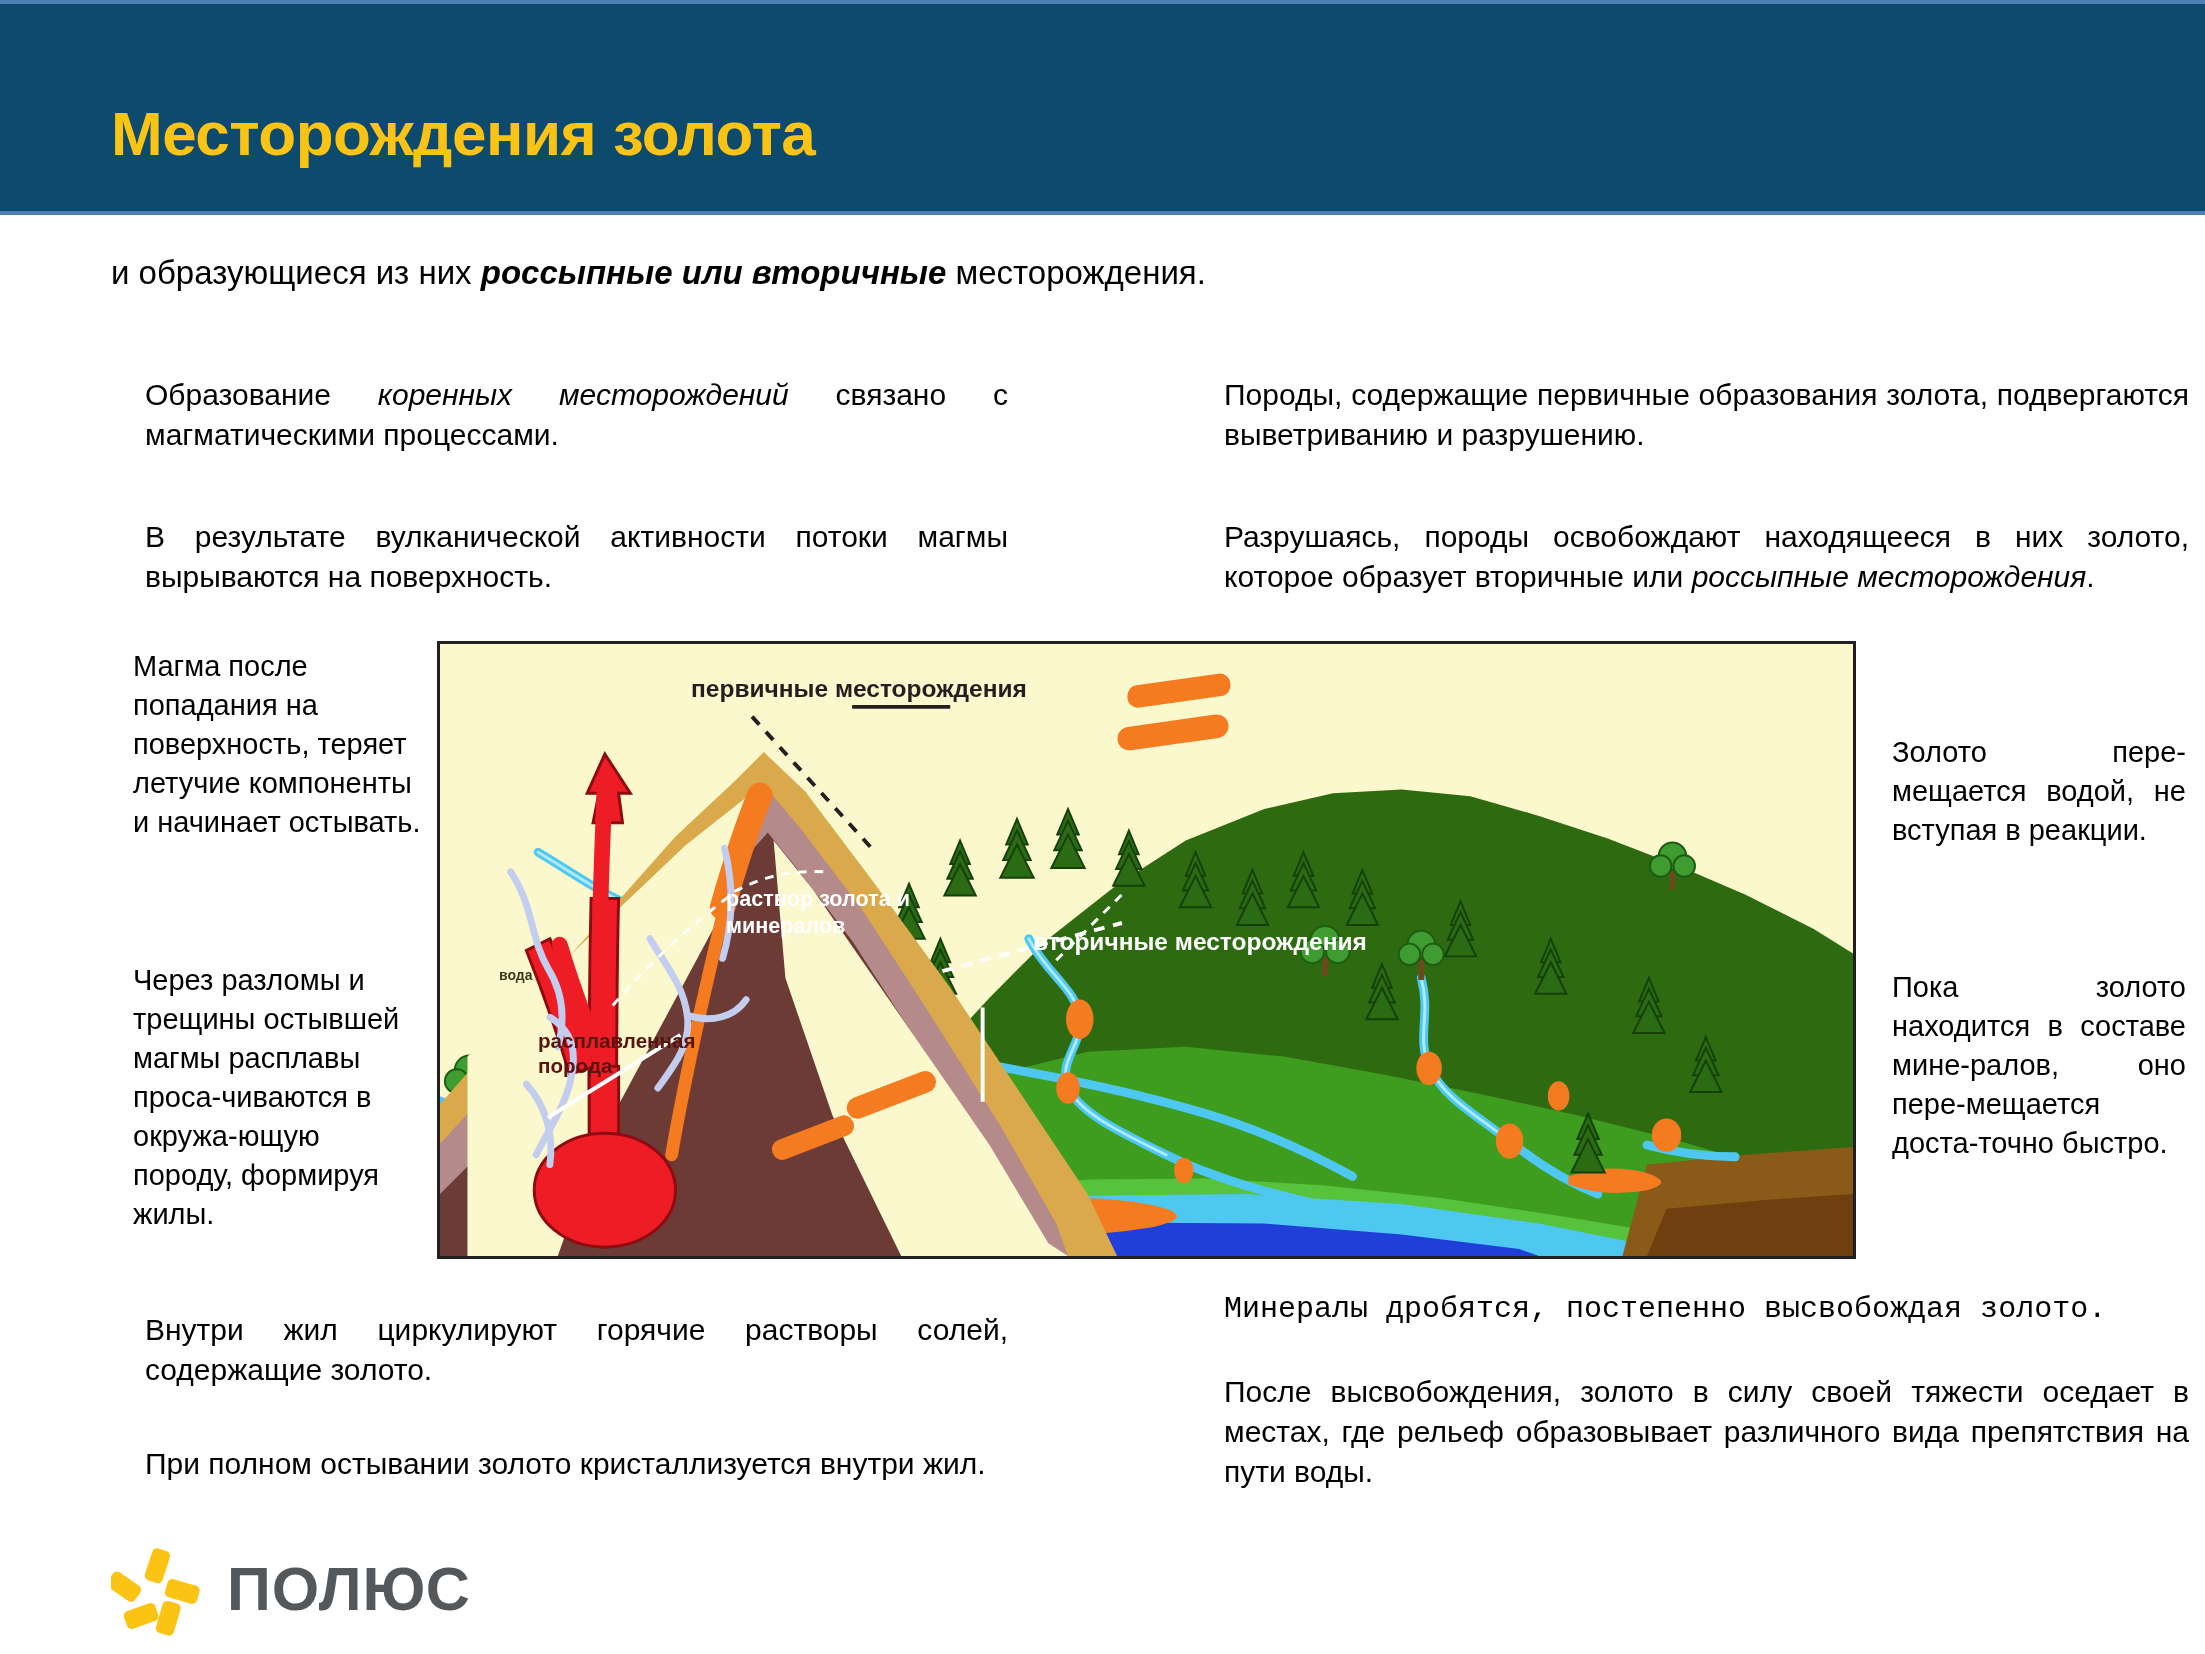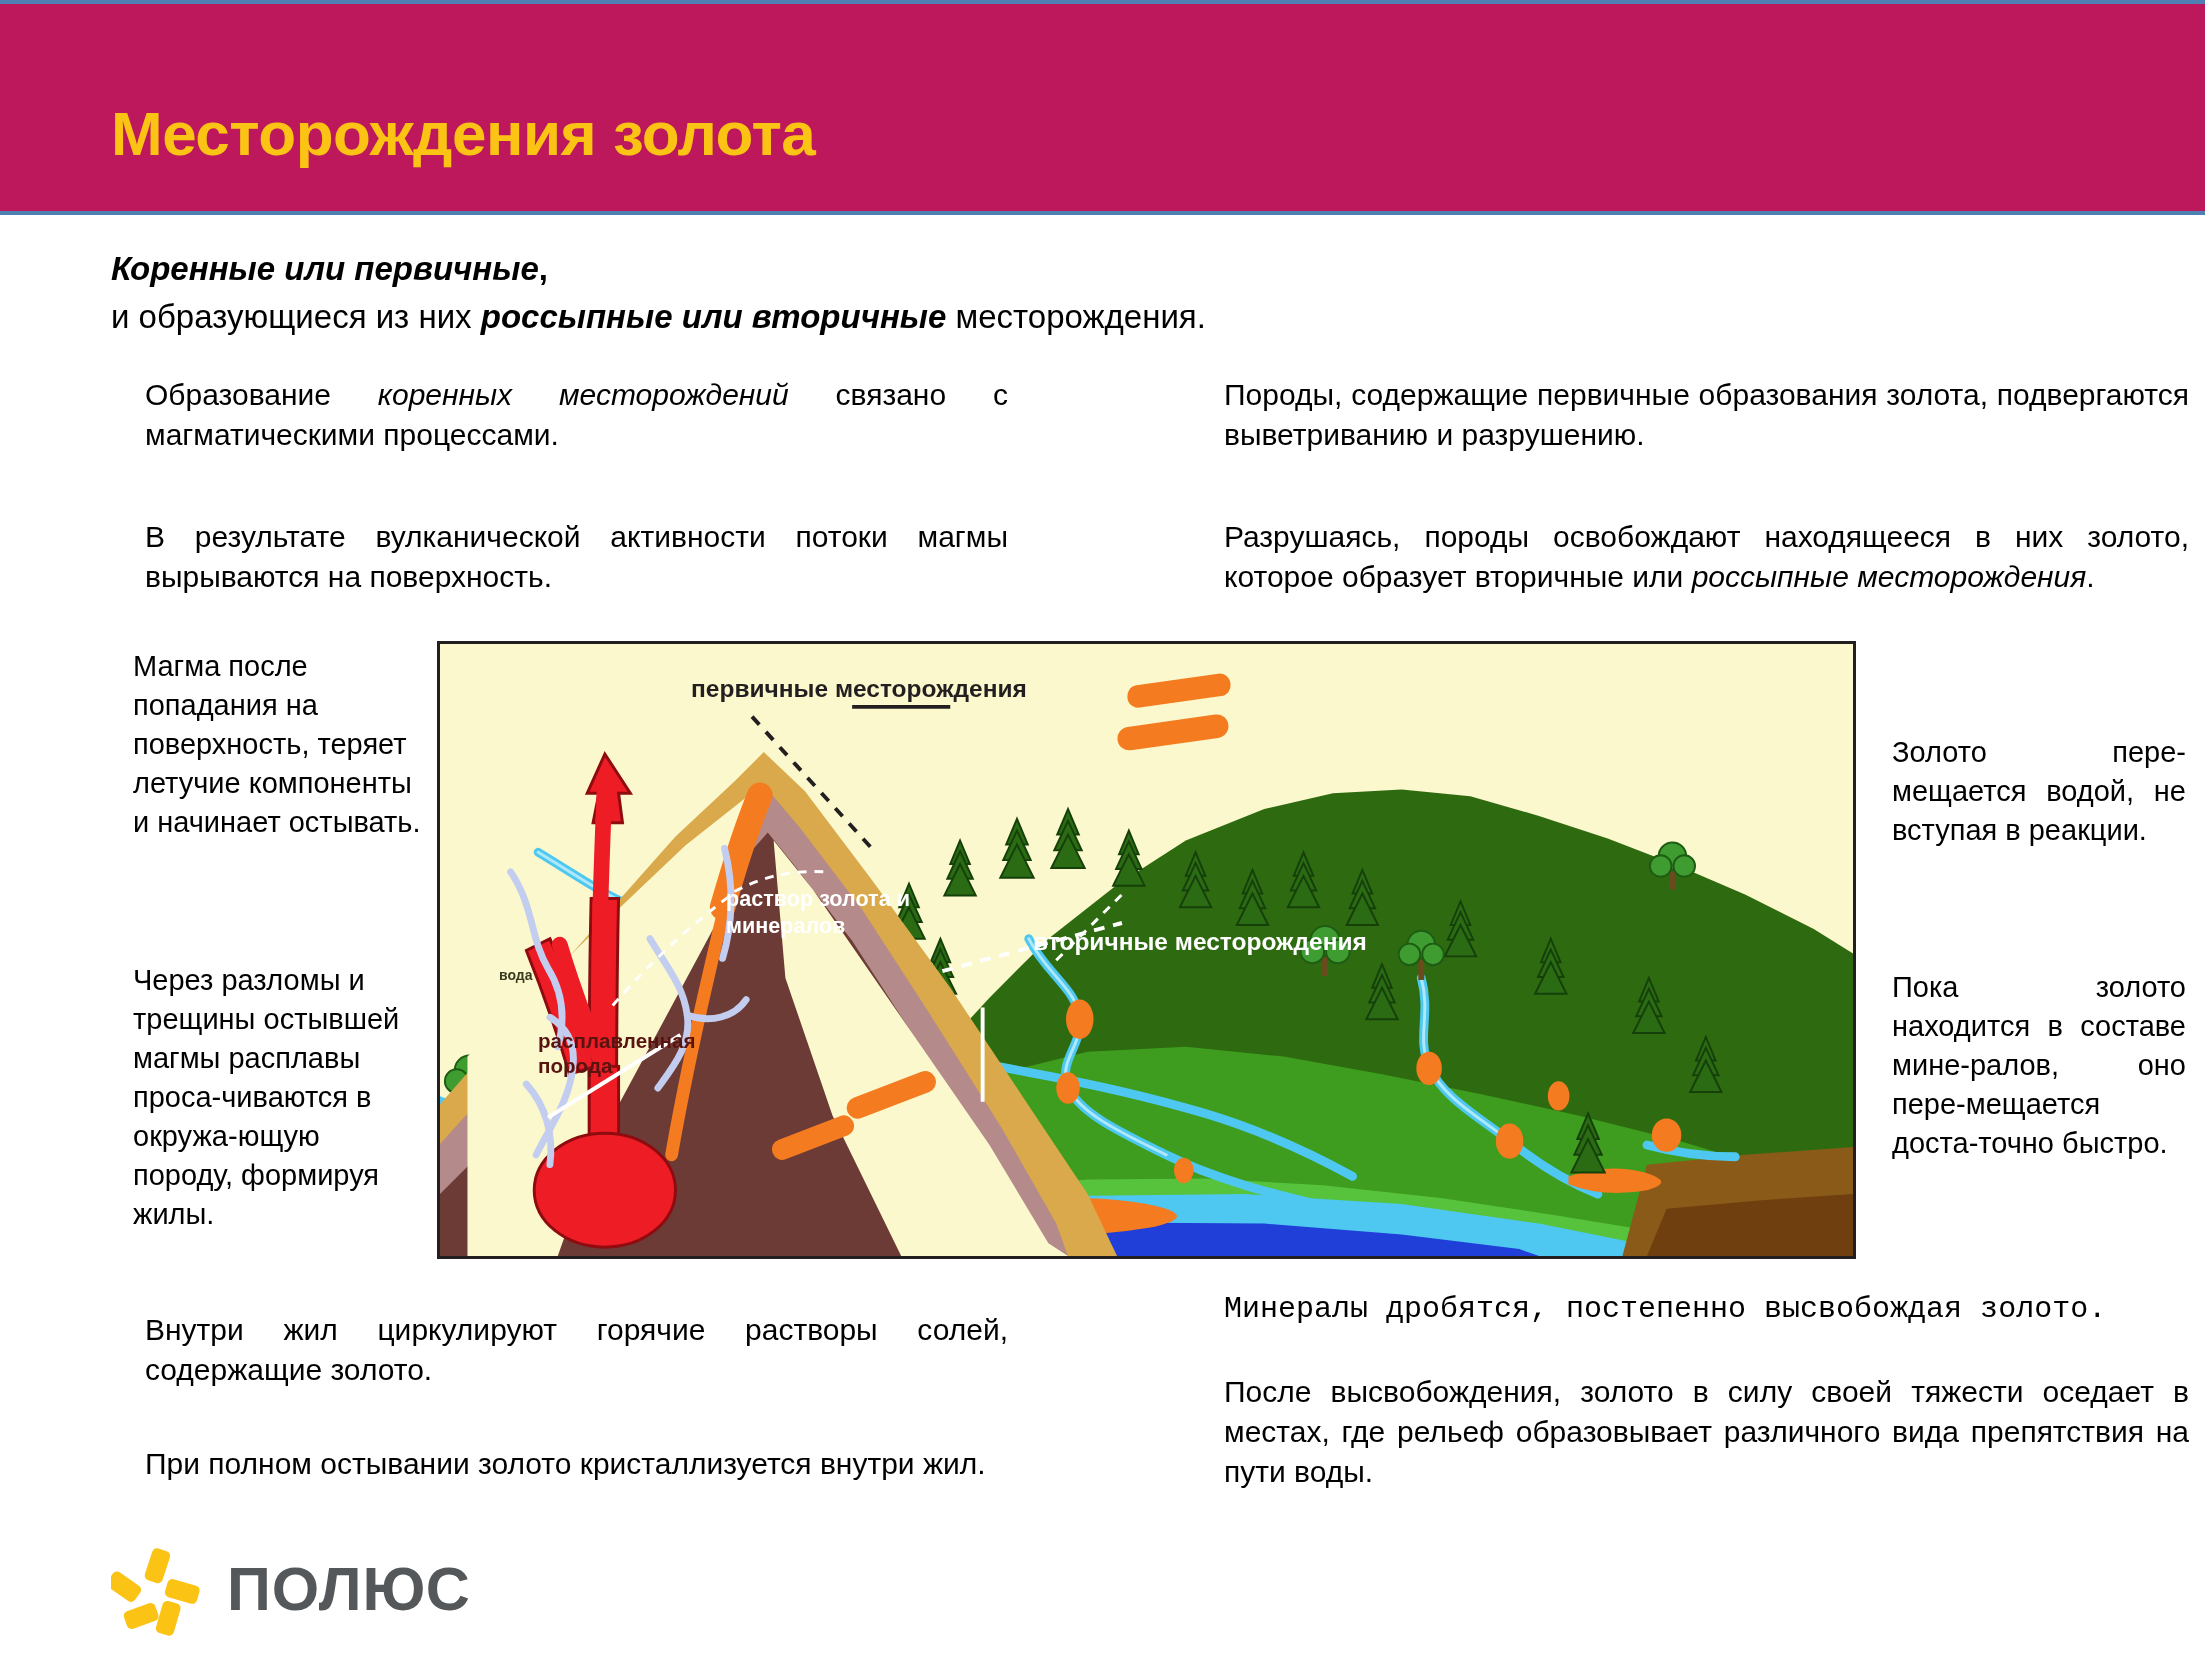--- a/index.html
+++ b/index.html
@@ -8,21 +8,21 @@
     background:#ffffff;
     font-family:"Liberation Sans", sans-serif;
     color:#000000;
     position:relative;
     overflow:hidden;
   }
 
   
   .header-band{
     position:absolute;left:0;top:0;width:2205px;height:215px;
-    background:#be185d;
+    background:#0c4a6e;
     border-top:4.9px solid #4d80b3;
     border-bottom:4.9px solid #4d80b3;
     box-sizing:border-box;
   }
   .header-title{
     position:absolute;left:111px;top:99px;
     font-size:62px;font-weight:bold;
     color:#fbc314;
     letter-spacing:-0.5px;
     white-space:nowrap;
@@ -108,21 +108,20 @@
   }
 </style>
 </head>
 <body>
 
 <div class="header-band">
   <div class="header-title">Месторождения золота</div>
 </div>
 
 <div class="intro">
-  <div class="ln1"><span>Коренные или первичные</span><span style="font-style:normal;font-weight:bold;">,</span></div>
   <div class="ln2"><span>и образующиеся из них </span><b>россыпные или вторичные</b><span> месторождения.</span></div>
 </div>
 
 <div class="para col-left p-l1"><span>Образование </span><i>коренных месторождений</i><span> связано с магматическими процессами.</span></div>
 
 <div class="para col-left p-l2">В результате вулканической активности потоки магмы вырываются на поверхность.</div>
 
 <div class="side side-left s-l1">Магма после попадания на поверхность, теряет летучие компоненты и начинает остывать.</div>
 <div class="side side-left s-l2">Через разломы и трещины остывшей магмы  расплавы проса-чиваются в окружа-ющую породу, формируя жилы.</div>
 

